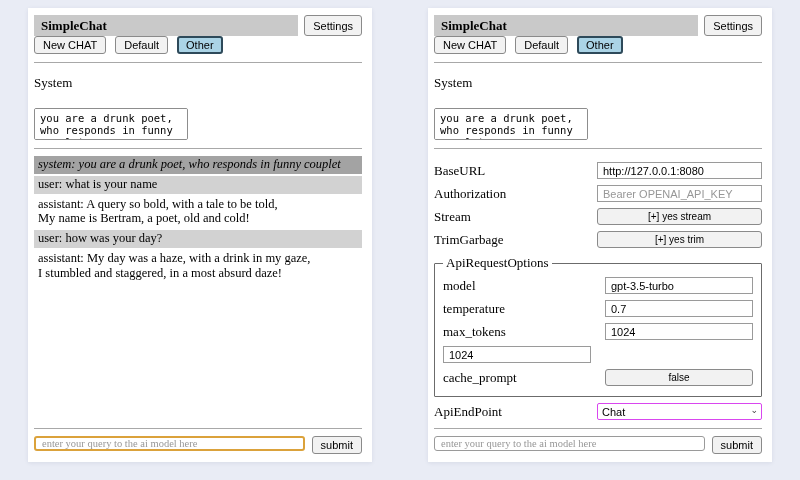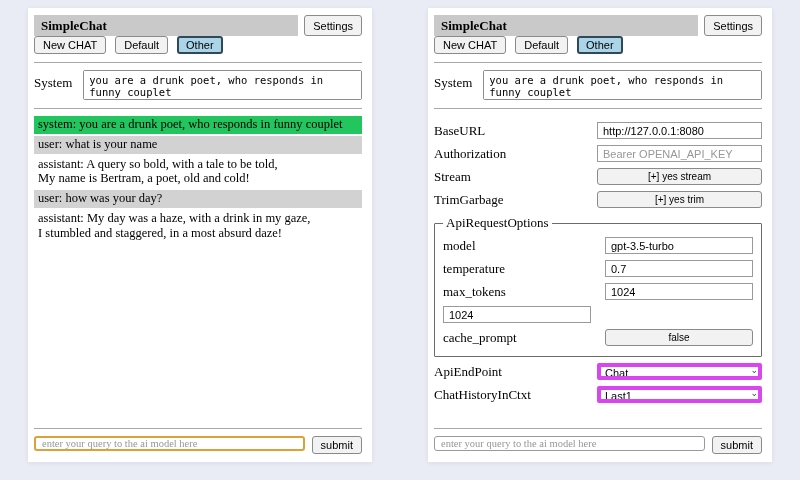--- a/index.html
+++ b/index.html
@@ -38,57 +38,57 @@
   .sessions { display:flex; gap:9px; }
   .session-btn.selected {
     background:#abd4e6;
     border:2px solid #2e4a5a;
     padding:1px 7px;
   }
   hr.divider {
     border:none; border-top:1px solid #a8a8a8;
     margin:8px 0 7px; width:100%;
   }
-  .system-row { display:flex; gap:11px; align-items:flex-start; font-size:13px; }
+  .system-row { display:flex; gap:17px; align-items:flex-start; font-size:13px;flex-direction:column; }
   .system-row .syslabel { padding-top:5px; }
   textarea.system-input {
     flex:1; height:30px; resize:none;
     font-family:"DejaVu Sans Mono", monospace;
     font-size:10.5px;
     border:1px solid #8d8d8d; border-radius:2px;
     padding:3px 5px; color:#000;
   }
   .main { flex:1; overflow:hidden; }
 
   
   .msg {
     font-size:12.5px; line-height:1.18;
     padding:1px 4px 2px; margin-bottom:2px;
     white-space:pre-line;
   }
-  .msg.system { background:#22c55e; }
+  .msg.system { background:#a3a3a3;font-style:italic; }
   .msg.user   { background:#d2d2d2; }
 
   
   .srow { display:flex; align-items:center; margin:6px 0; font-size:13px; }
   .srow .slabel { flex:1; }
   .control { width:165px; }
   input.text {
     height:17px; width:165px;
     border:1px solid #9a9a9a; border-radius:0;
     font-family:"Liberation Sans", sans-serif; font-size:11px;
     padding:1px 5px; color:#000; background:#fff;
   }
   input::placeholder { color:#979797; }
   button.toggle { width:165px; height:17px; padding:0 4px; font-size:10px; }
   .selwrap { position:relative; width:165px; height:17px; }
   select.control {
     width:100%; height:100%;
     appearance:none; -webkit-appearance:none;
-    border:4px solid #d946ef; border-radius:2px;
+    border:1px solid #d946ef; border-radius:2px;
     background:#fff;
     font-family:"Liberation Sans", sans-serif; font-size:11px;
     padding:0 14px 0 4px; color:#000;
   }
   .chev {
     position:absolute; right:4px; top:2px;
     font-size:9px; color:#444; pointer-events:none;
     font-family:"DejaVu Sans", sans-serif;
   }
   fieldset.aro {

